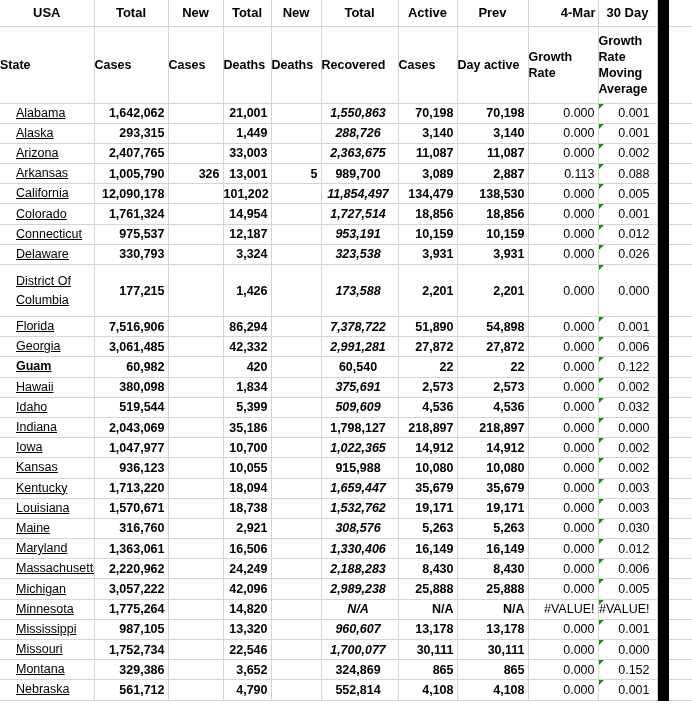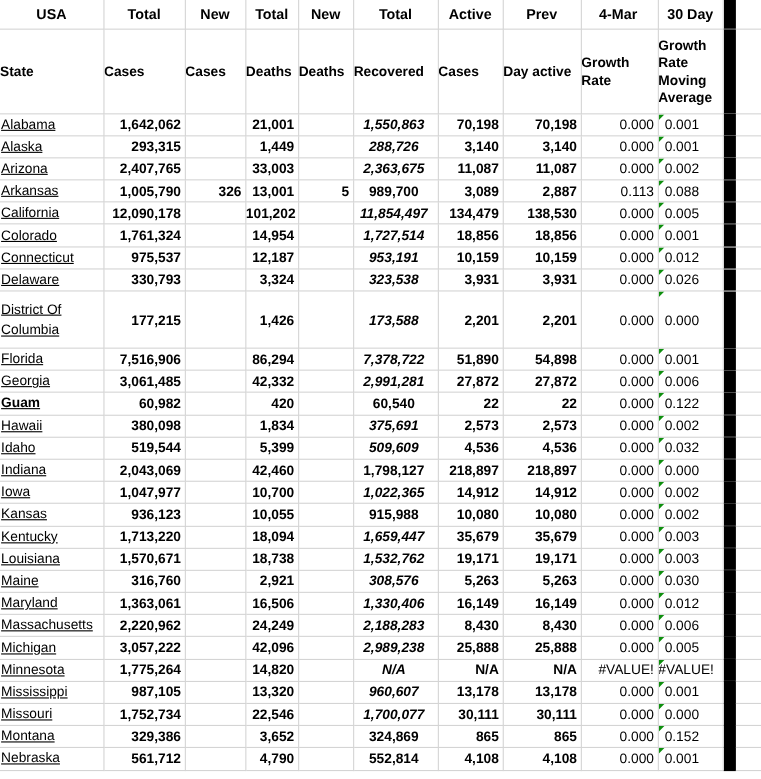--- a/index.html
+++ b/index.html
@@ -12,30 +12,30 @@
     border-right:1px solid #d4d4d4;border-bottom:1px solid #d4d4d4;
     padding:0;margin:0;font-size:12.5px;color:#000;
     overflow:hidden;white-space:nowrap;vertical-align:middle;
   }
   tr.data{height:20.2px;}
   tr.data.tall{height:52px;}
   tr.h1{height:26px;}
   tr.h2{height:77px;}
   .h2 td{white-space:normal;line-height:16px;font-weight:bold;text-align:left;font-size:12.5px;}
   .h1 td{font-weight:bold;text-align:center;font-size:13px;}
-  .h1 .right{text-align:center;padding-right:2px;}
-  .c-state{text-align:left;padding-left:1px;white-space:normal;line-height:19px;}
+  .h1 .right{text-align:right;padding-right:2px;}
+  .c-state{text-align:left;padding-left:16px;white-space:normal;line-height:19px;}
   .state-label{text-decoration:underline;}
   .state-label.nou{text-decoration:none;}
   .state-label.bold{font-weight:bold;text-decoration:underline;}
   .num{text-align:right;font-weight:bold;padding-right:3px;}
   .c-rec{text-align:center;font-weight:bold;font-style:italic;padding-right:3px;}
   .c-rec.upright{font-style:normal;margin-top:45px;}
   .c-growth{text-align:right;font-weight:normal;padding-right:3px;}
-  .c-g30{text-align:right;font-weight:normal;padding-right:21px;position:relative;}
+  .c-g30{text-align:right;font-weight:normal;padding-right:7px;position:relative;}
   .tri{
     position:absolute;left:0;top:0;width:0;height:0;
     border-top:5px solid #0e8f0e;border-right:5px solid transparent;
   }
   .bar{background:#000000;border-right:none;border-bottom:1px solid #000000;}
   .strip{border-right:none;}
 </style>
 </head>
 <body>
 
@@ -350,21 +350,21 @@
     </td>
     <td class="bar"></td>
     <td class="strip"></td>
   </tr>
       <tr class="data">
     <td class="c-state">
       <span class="state-label v">Indiana</span>
     </td>
     <td class="num">2,043,069</td>
     <td class="num"></td>
-    <td class="num">42,460</td>
+    <td class="num">35,186</td>
     <td class="num"></td>
     <td class="c-rec upright">1,798,127</td>
     <td class="num">218,897</td>
     <td class="num">218,897</td>
     <td class="c-growth">0.000</td>
     <td class="c-g30">
       <span class="tri"></span>
       <span class="v">0.000</span>
     </td>
     <td class="bar"></td>

